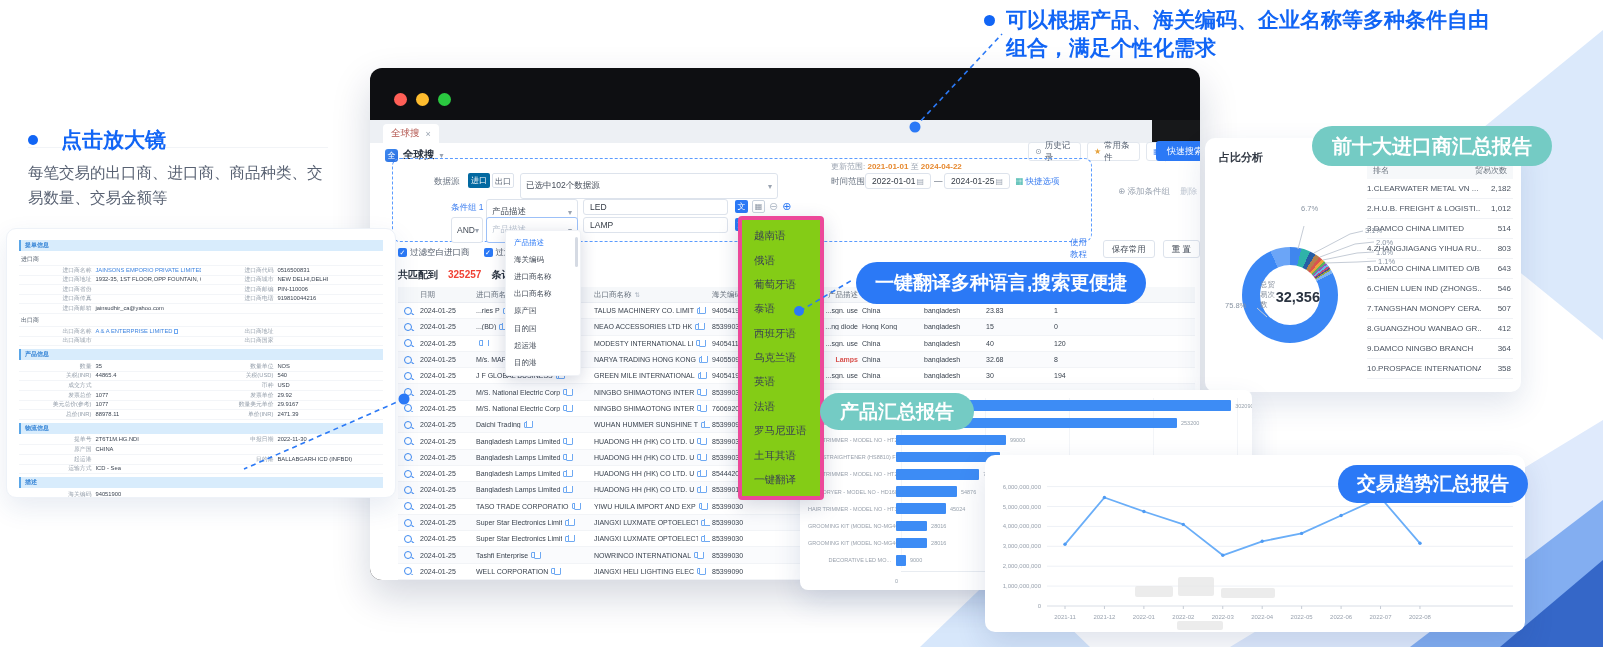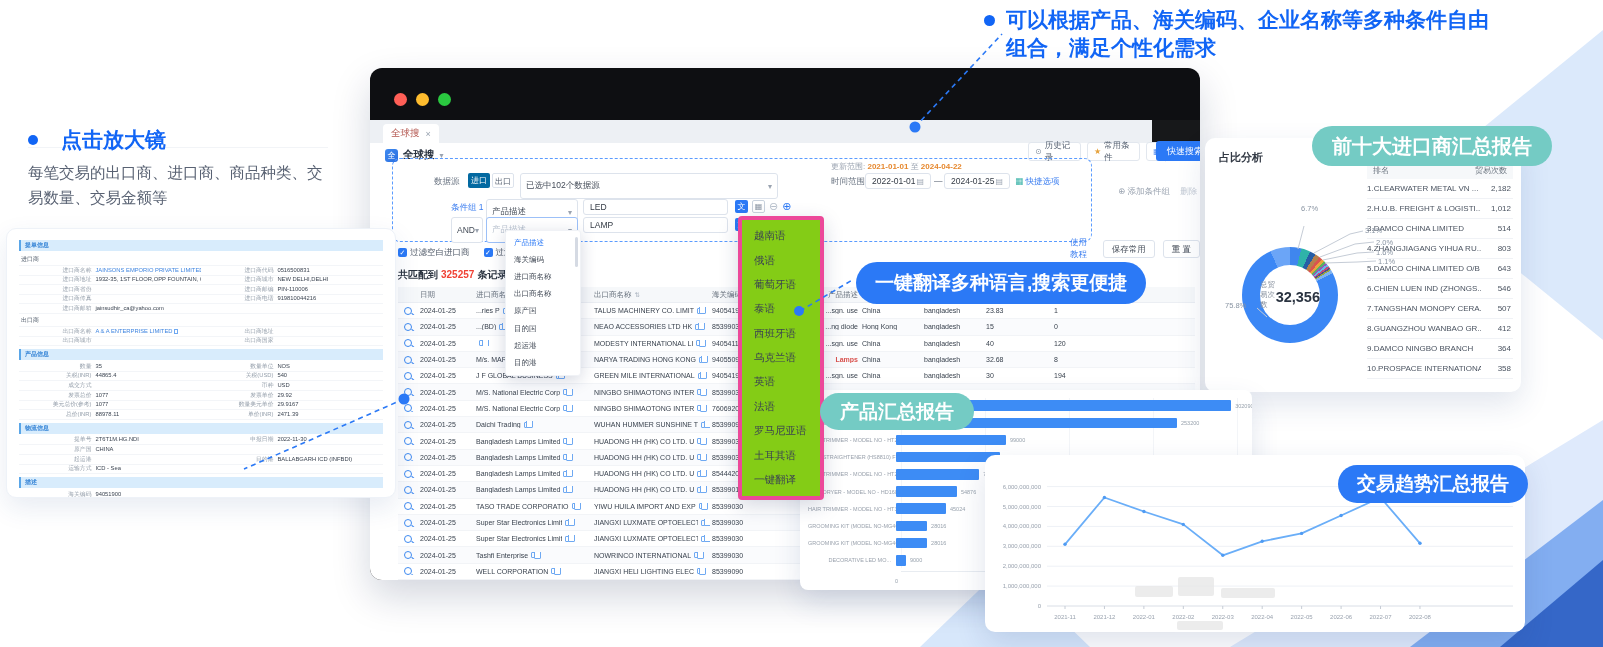--- a/index.html
+++ b/index.html
@@ -80,21 +80,21 @@
   .addgrp{position:absolute;left:748px;top:66px;font-size:8.5px;color:#9aa3b0;white-space:nowrap}
   .addgrp .del{color:#c3cad4;margin-left:8px}
   .cbrow{position:absolute;left:28px;top:127px;display:flex;gap:14px;font-size:8.5px;color:#4d5766;align-items:center}
   .ck{display:inline-block;width:9px;height:9px;background:#2b79f6;border-radius:2px;color:#fff;font-size:7px;
       line-height:9px;text-align:center;margin-right:3px}
   .actions{position:absolute;left:700px;top:117px;display:flex;align-items:center;gap:8px}
   .link{font-size:8.5px;color:#3a7df0}
   .obtn{height:18px;border:1px solid #dde3ec;border-radius:3px;background:#fff;font-size:8.5px;color:#444c58;
         padding:0 8px;line-height:16px;white-space:nowrap}
   .result{position:absolute;left:28px;top:148px;font-size:10px;color:#2b3440;font-weight:700}
-  .result .cnt{color:#f04134;padding:0 3px}
+  .result .cnt{color:#f04134;padding:0 10px}
 
   
   #tbl{position:absolute;left:28px;top:167px;right:5px;bottom:0;overflow:hidden;font-size:7px;color:#39424e}
   .thead{display:flex;height:16px;background:#f6f8fa;border-bottom:1px solid #ebeef3;align-items:center;
          font-size:7.5px;color:#68727e}
   .trow{height:16.3px;border-bottom:1px solid #f2f4f7;display:flex;align-items:center;background:#fff}
   .trow:nth-child(even){background:#fafbfd}
   .c{overflow:hidden;white-space:nowrap;flex:none;display:flex;align-items:center;padding:0 2px}
   .c0{width:20px;justify-content:center}.c1{width:56px}.c2{width:118px}.c3{width:118px}.c4{width:50px}
   .c5{width:100px;justify-content:flex-end}.c6{width:62px}.c7{width:62px}.c8{width:68px}.c9{width:66px}.c10{flex:1}

